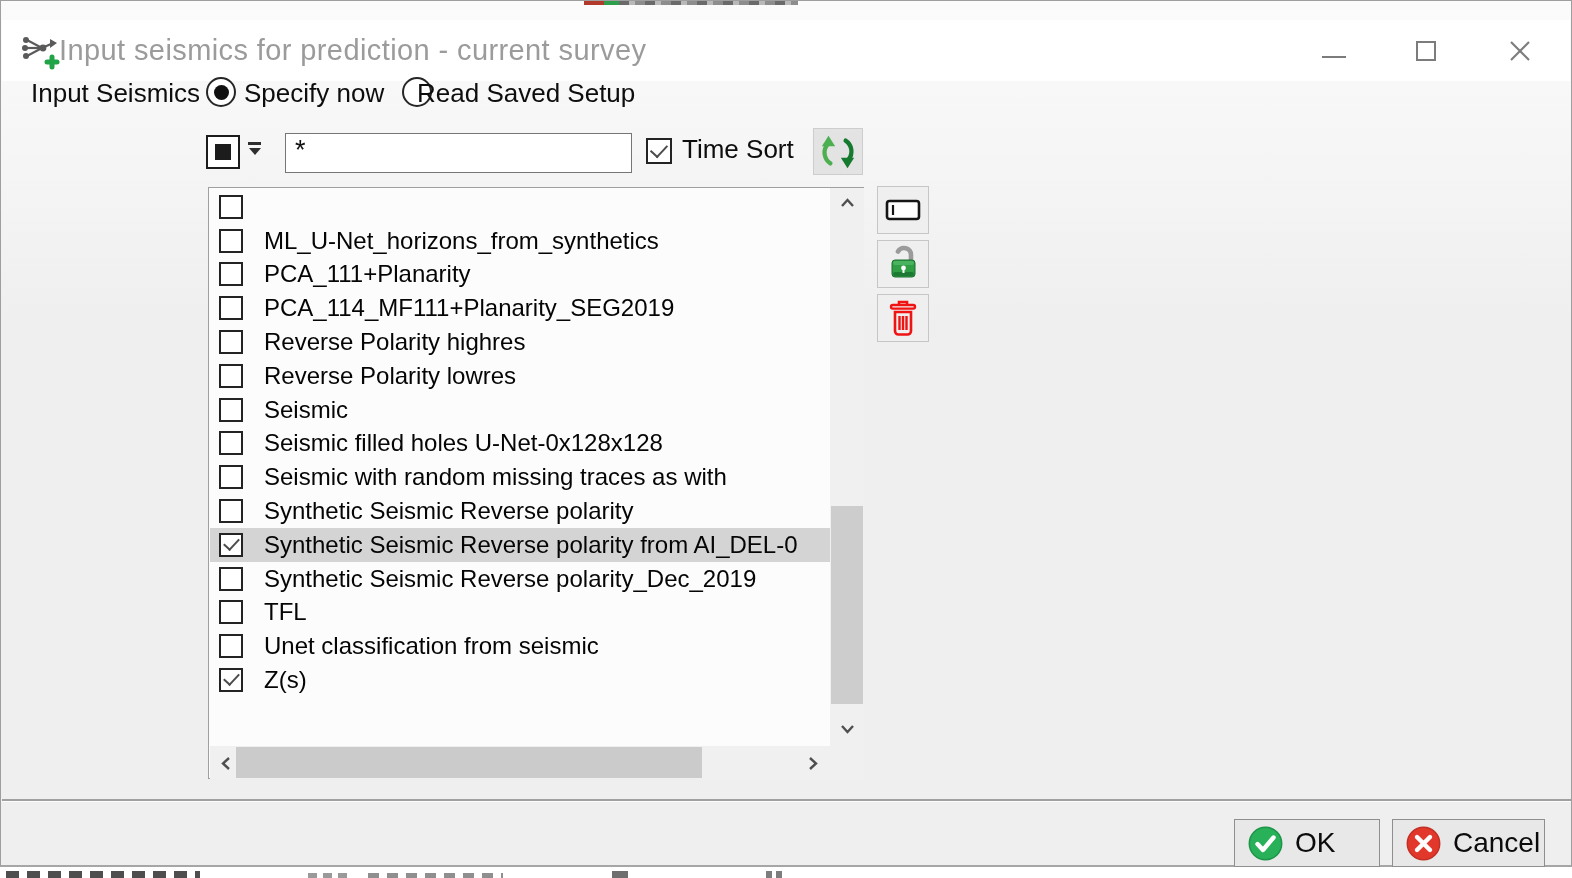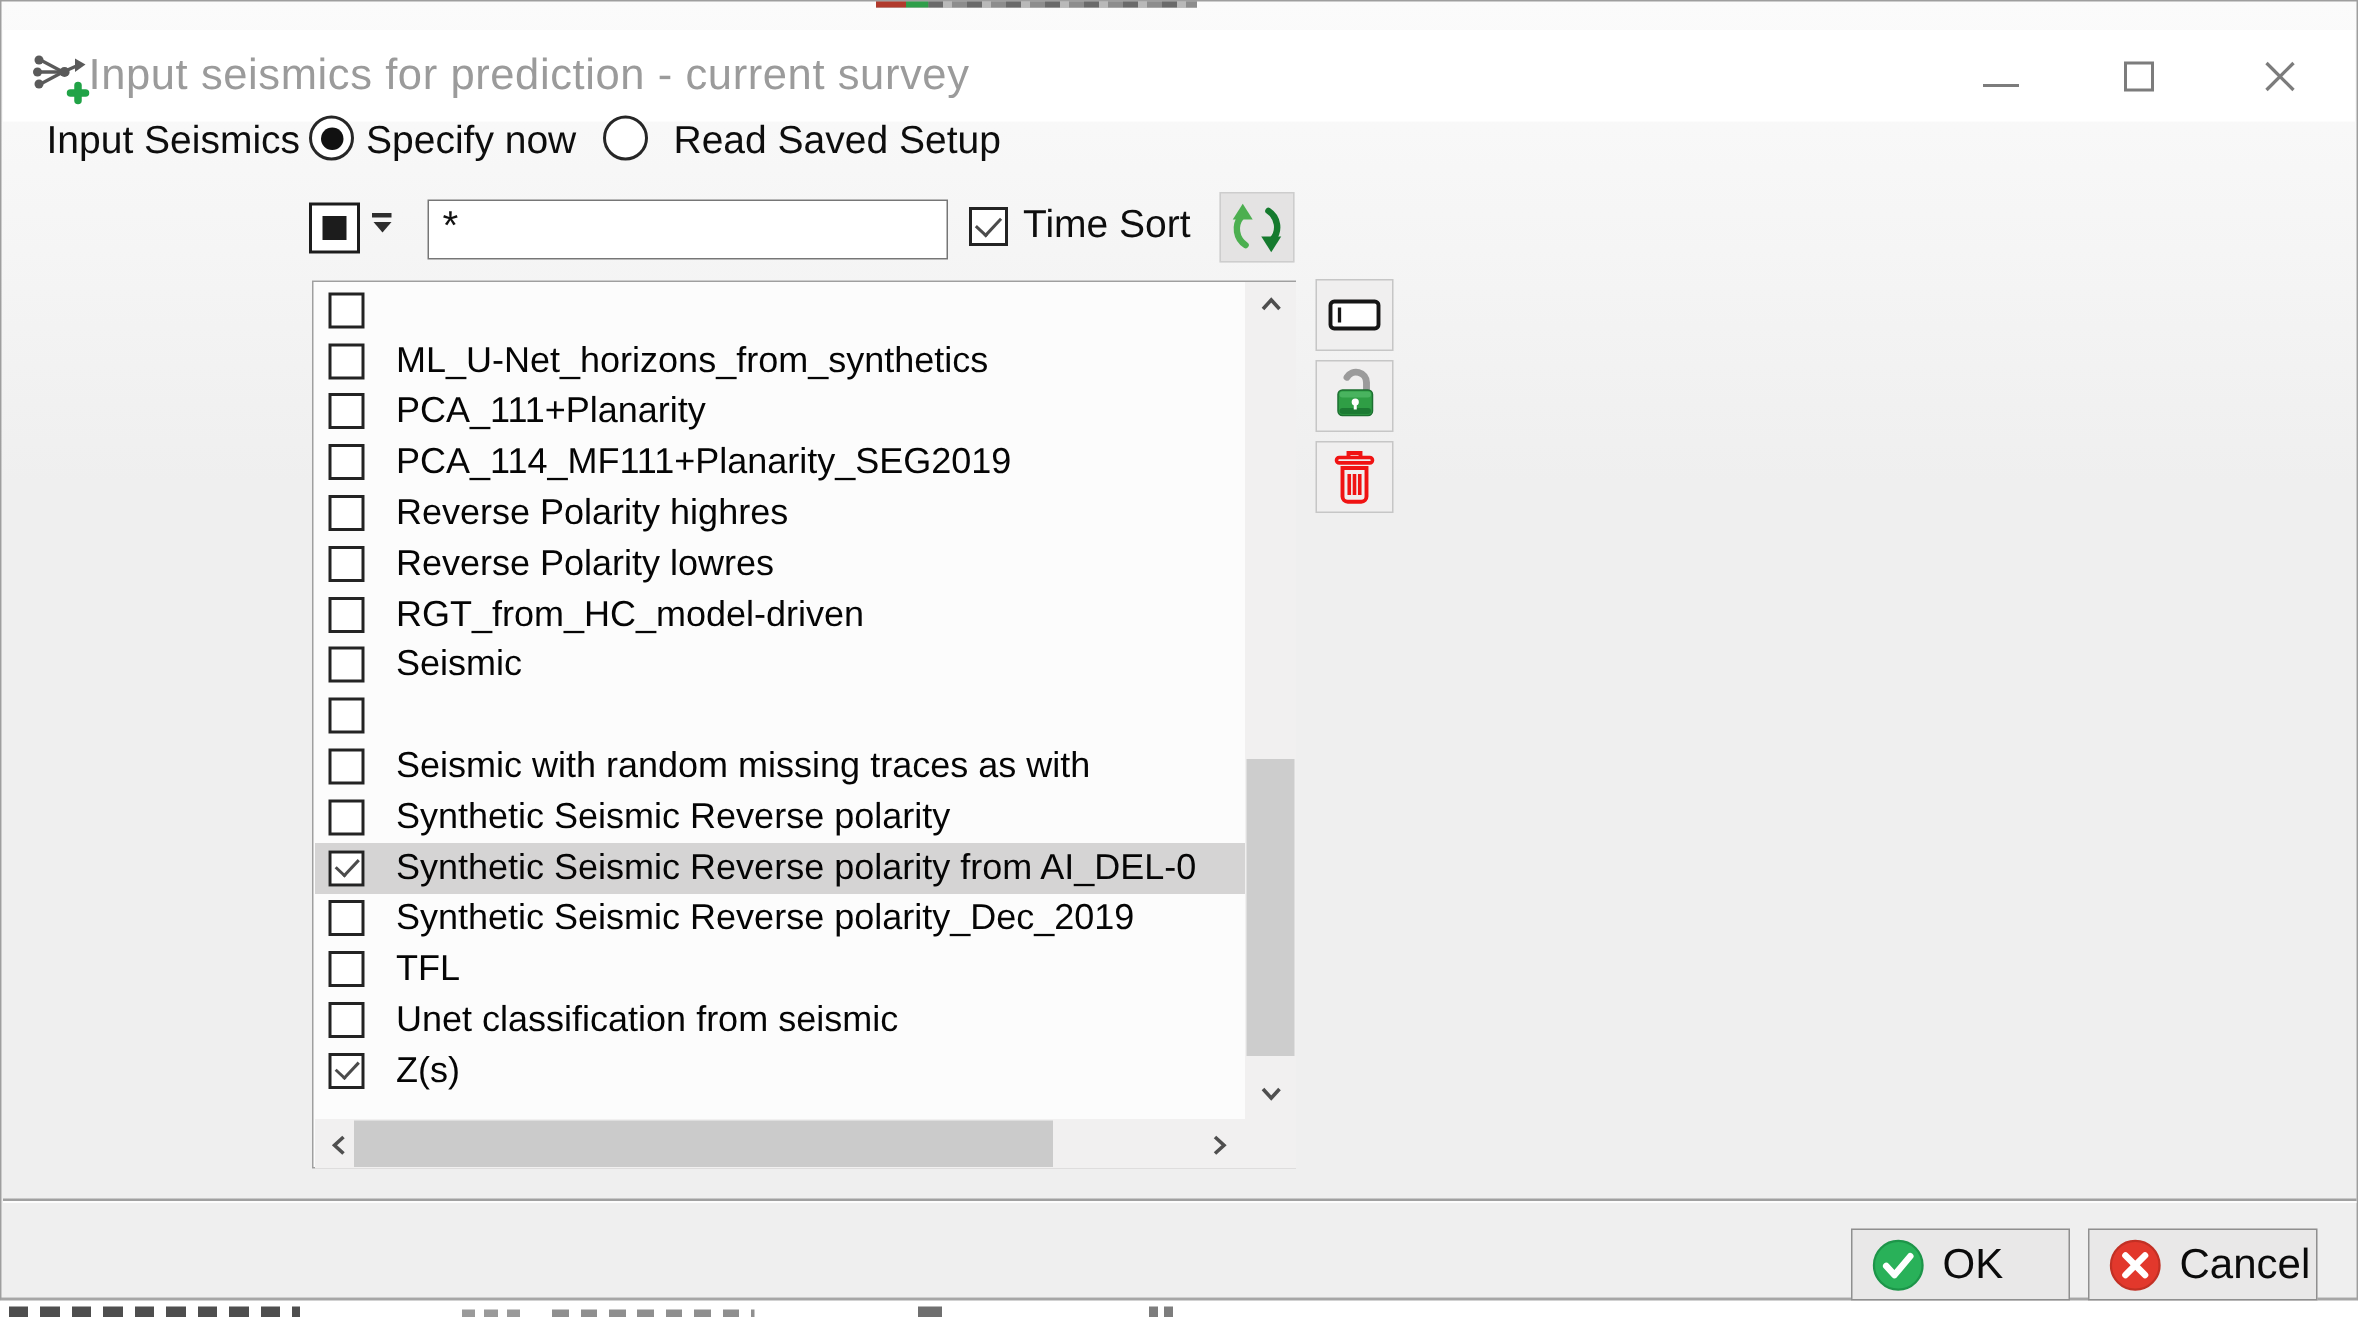--- a/index.html
+++ b/index.html
@@ -38,21 +38,21 @@
 
   
   .radio-row { position:absolute; left:0; top:74px; width:1572px; height:38px; }
   .grp-label { position:absolute; left:30px; top:3px; font-size:26px; color:#0d0d0d; }
   .radio { position:absolute; top:2px; width:30px; height:30px; border:2.5px solid #262626;
            border-radius:50%; background:#ffffff; }
   .radio.on::after { content:""; position:absolute; left:50%; top:50%; width:15px; height:15px;
            margin:-7.5px 0 0 -7.5px; border-radius:50%; background:#111; }
   .radio-1 { left:205px; } .radio-2 { left:401px; }
   .radio-label { position:absolute; top:3px; font-size:26px; color:#0d0d0d; white-space:nowrap; }
-  .rl-1 { left:243px; } .rl-2 { left:448px; }
+  .rl-1 { left:243px; } .rl-2 { left:416px; }
 
   
   .filter-row { position:absolute; left:0; top:127px; width:1572px; height:48px; }
   .sq-btn { position:absolute; left:205px; top:7px; width:34px; height:34px; border:2.5px solid #1c1c1c;
             background:#ffffff; display:flex; align-items:center; justify-content:center; }
   .sq-btn .inner { width:16px; height:16px; background:#1c1c1c; }
   .dd-arrow { position:absolute; left:246px; top:14px; width:15px; height:14px; }
   .dd-arrow .bar { width:13px; height:2.5px; background:#2e2e2e; margin:0 auto; }
   .dd-arrow .tri { width:0; height:0; margin:3px auto 0; border-left:6.5px solid transparent;
                    border-right:6.5px solid transparent; border-top:7px solid #2e2e2e; }
@@ -193,28 +193,25 @@
           <div class="row">
     <div class="checkbox"></div>
     <div class="row-label">Reverse Polarity highres</div>
   </div>
           <div class="row">
     <div class="checkbox"></div>
     <div class="row-label">Reverse Polarity lowres</div>
   </div>
           <div class="row">
     <div class="checkbox"></div>
-    <div class="row-label">RGT_from_HC_model-driven</div>
-  </div>
-          <div class="row">
-    <div class="checkbox"></div>
     <div class="row-label">Seismic</div>
   </div>
           <div class="row">
     <div class="checkbox"></div>
+    <div class="row-label">Seismic filled holes U-Net-0x128x128</div>
   </div>
           <div class="row">
     <div class="checkbox"></div>
     <div class="row-label">Seismic with random missing traces as with</div>
   </div>
           <div class="row">
     <div class="checkbox"></div>
     <div class="row-label">Synthetic Seismic Reverse polarity</div>
   </div>
           <div class="row selected">

